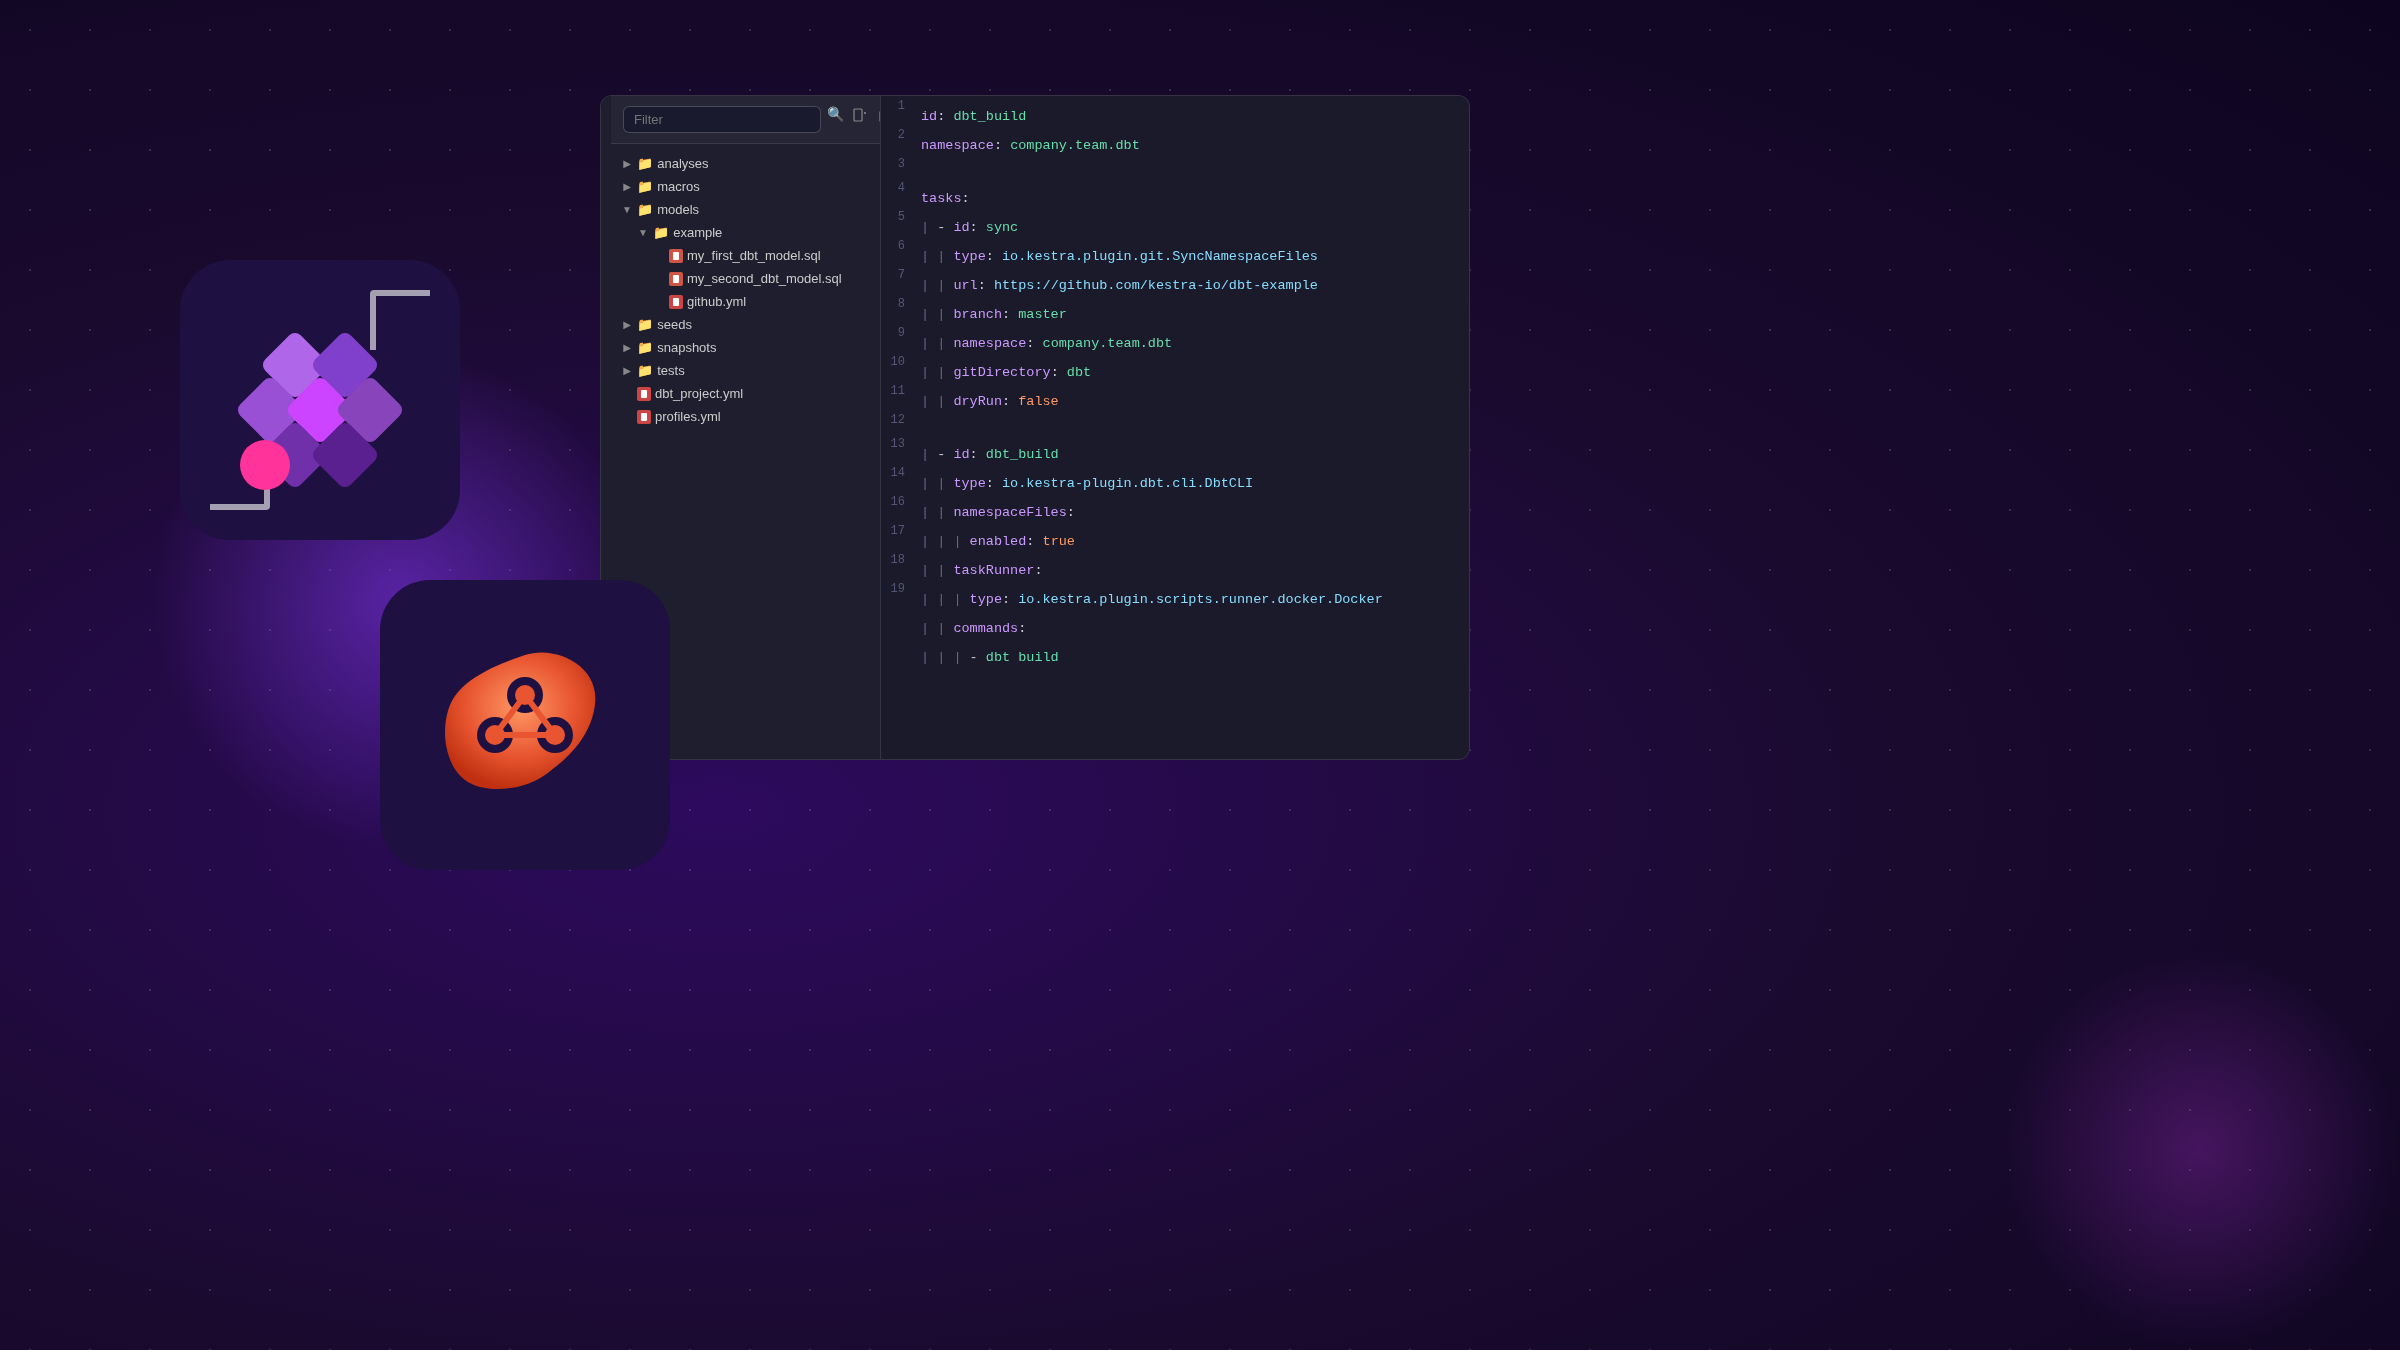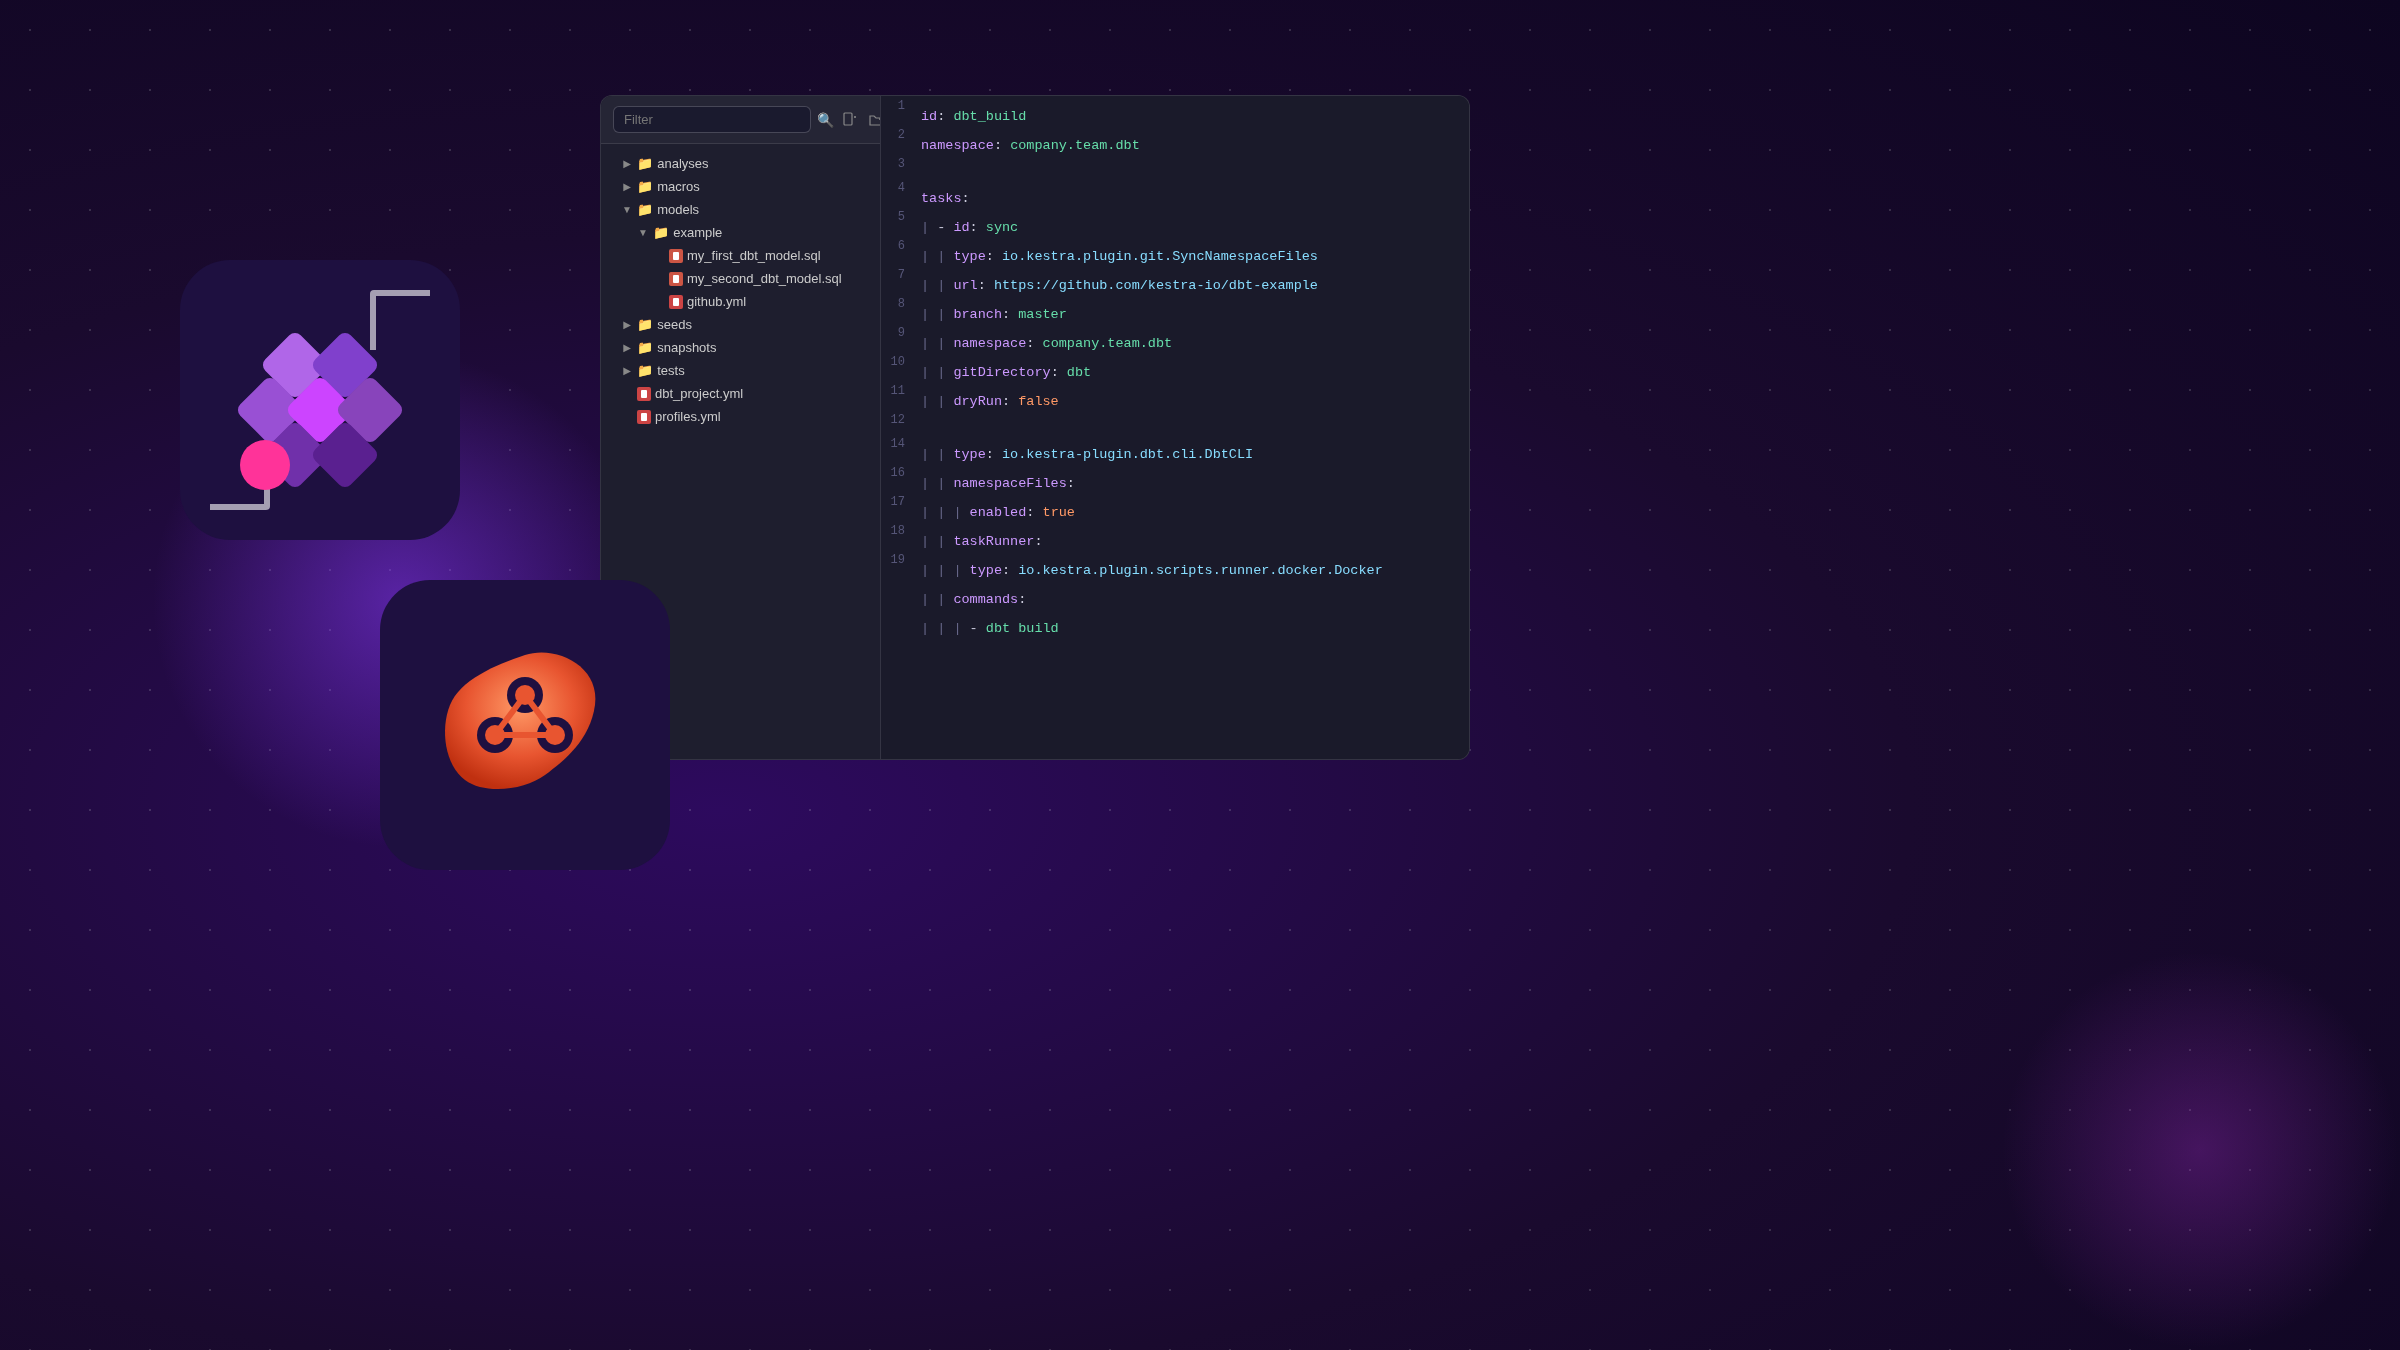--- a/index.html
+++ b/index.html
@@ -250,25 +250,26 @@
       background: #1e1e2e;
       border-right: 1px solid rgba(255,255,255,0.1);
       overflow-y: auto;
       display: flex;
       flex-direction: column;
     }
 
     
     .filter-bar {
       display: flex;
-      align-items: center;
+      align-items: flex-start;
       padding: 10px 12px;
       gap: 6px;
       background: #252535;
       border-bottom: 1px solid rgba(255,255,255,0.1);
+      margin-left: 10px;
     }
 
     .filter-input {
       flex: 1;
       background: #1a1a2e;
       border: 1px solid rgba(255,255,255,0.2);
       border-radius: 6px;
       color: #cccccc;
       font-size: 13px;
       padding: 5px 10px;
@@ -620,20 +621,24 @@
       <div class="code-line">
         <span class="line-num">11</span>
         <span class="line-content"><span class="pipe">| | </span><span class="kw">dryRun</span>: <span class="bool-val">false</span></span>
       </div>
 
       <div class="code-line">
         <span class="line-num">12</span>
         <span class="line-content"></span>
       </div>
 
+      <div class="code-line">
+        <span class="line-num">13</span>
+        <span class="line-content"><span class="pipe">| </span>- <span class="kw">id</span>: <span class="val">dbt_build</span></span>
+      </div>
 
       <div class="code-line">
         <span class="line-num">14</span>
         <span class="line-content"><span class="pipe">| | </span><span class="kw">type</span>: <span class="str">io.kestra-plugin.dbt.cli.DbtCLI</span></span>
       </div>
 
 
       <div class="code-line">
         <span class="line-num">16</span>
         <span class="line-content"><span class="pipe">| | </span><span class="kw">namespaceFiles</span>:</span>

